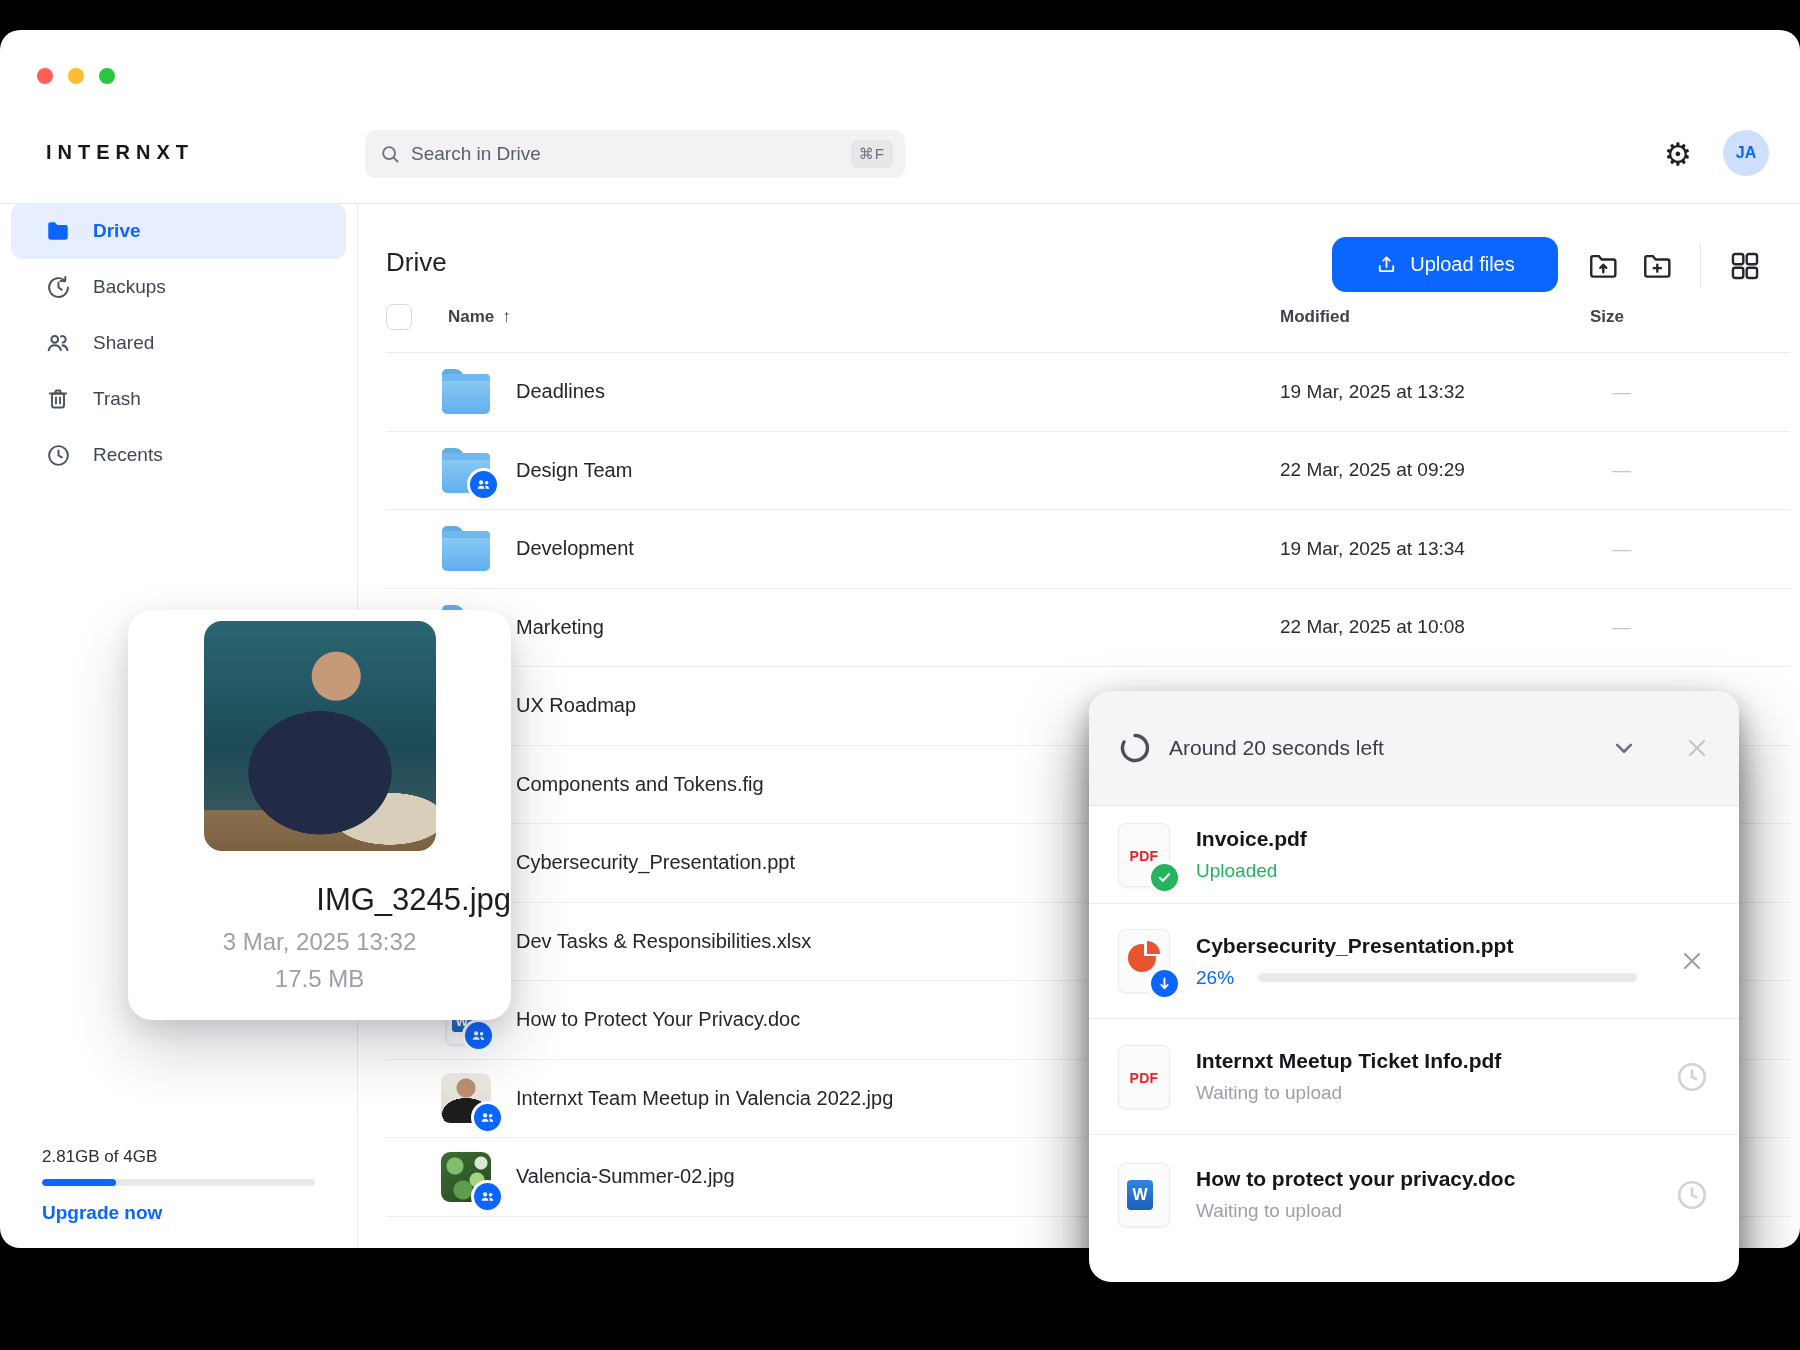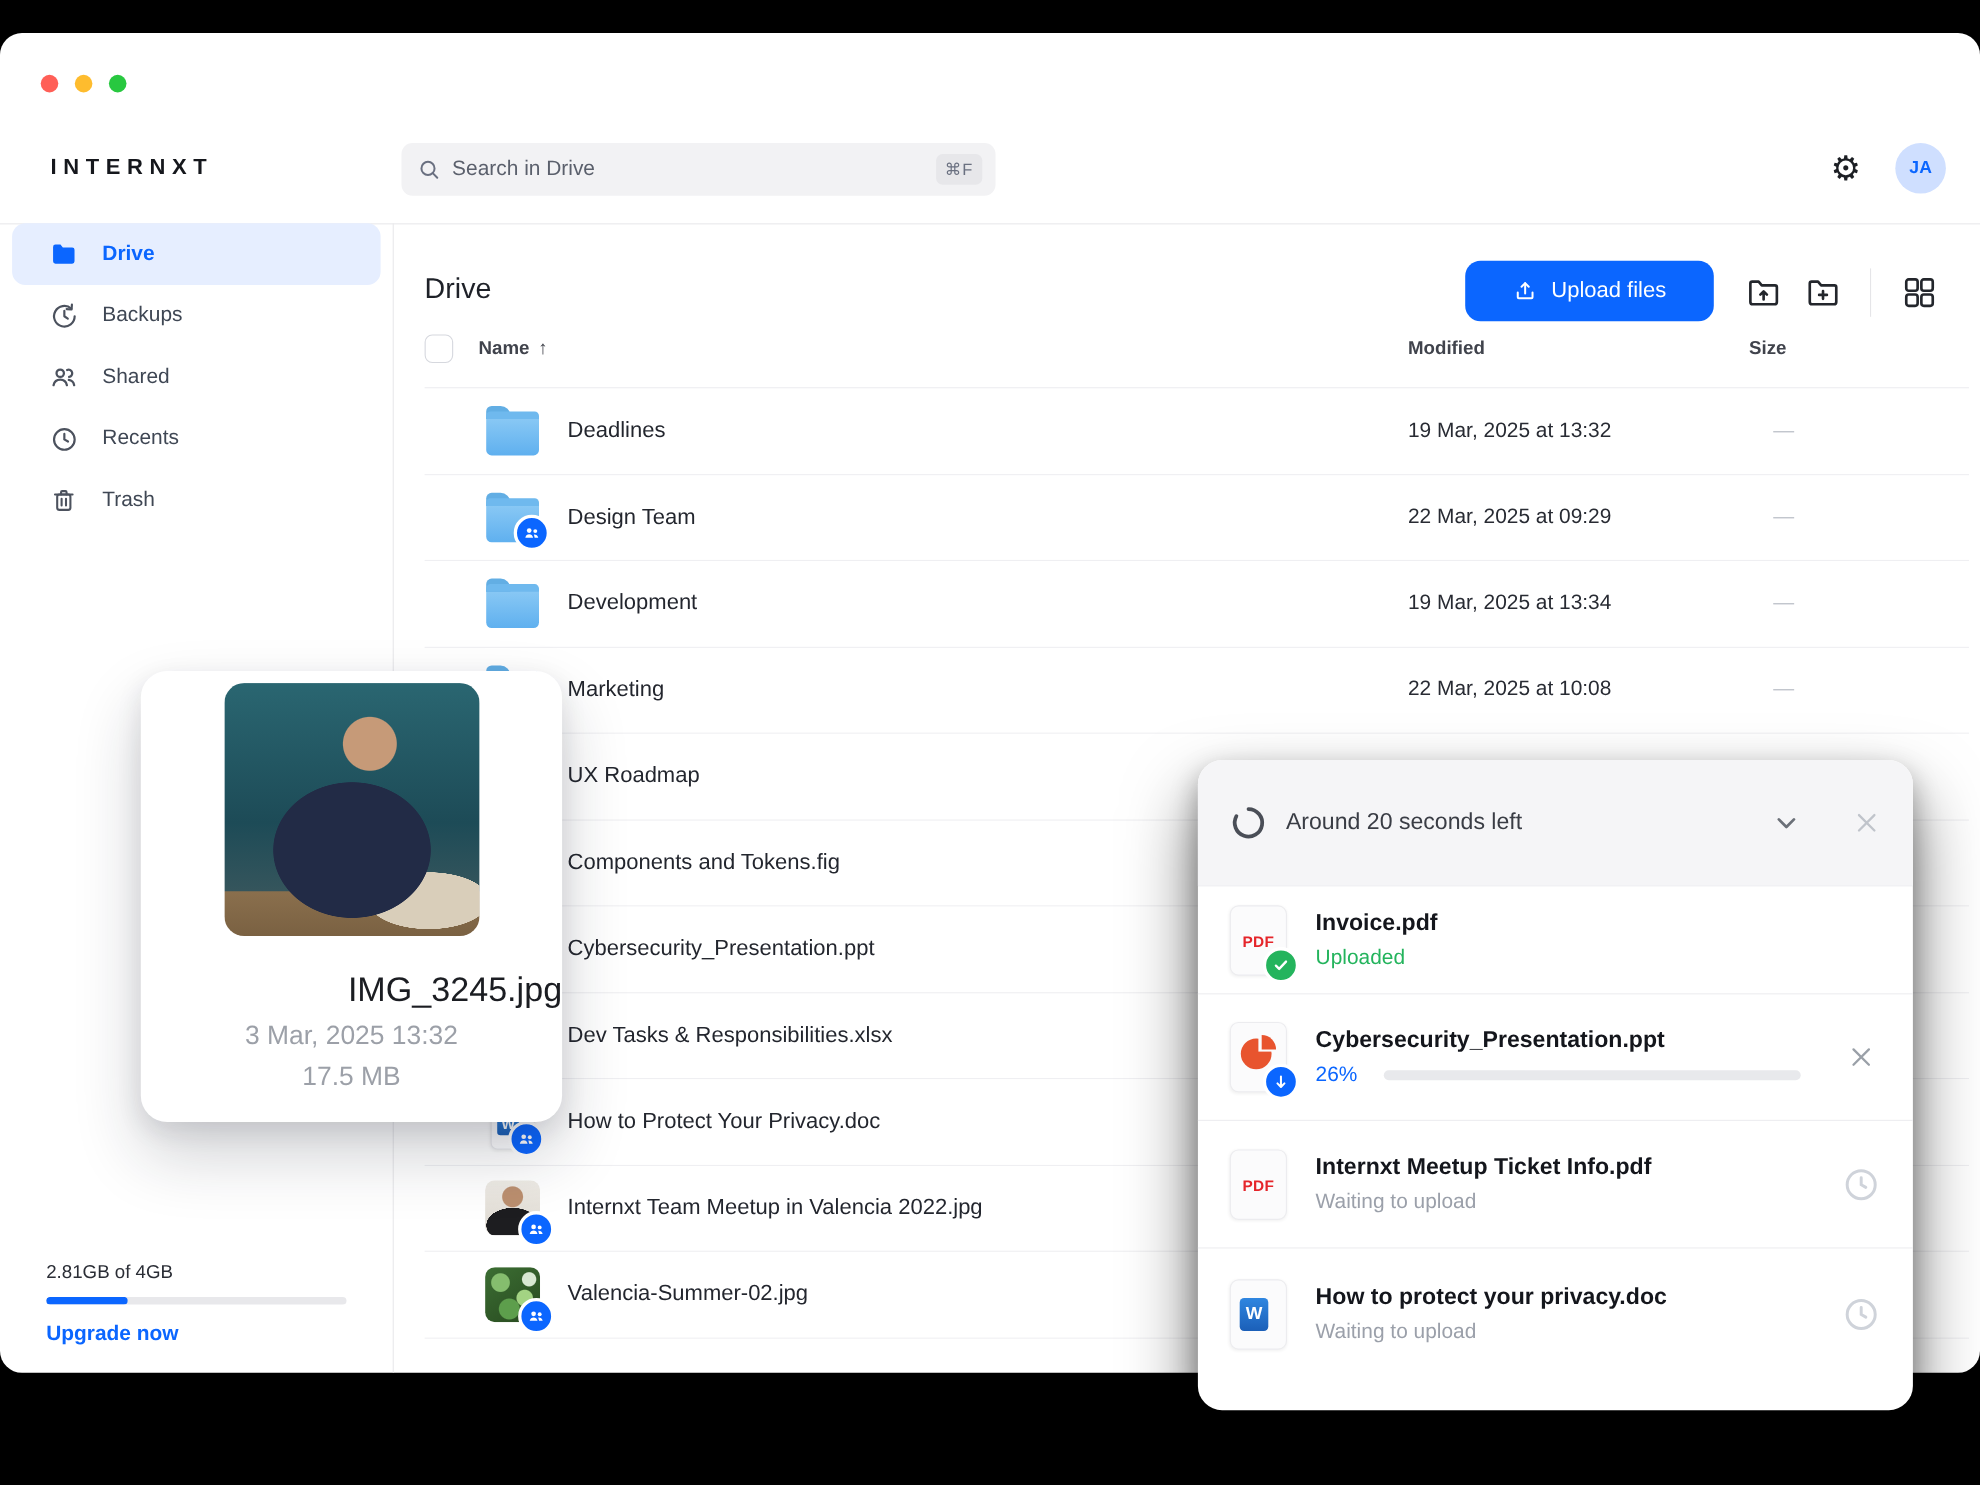--- a/index.html
+++ b/index.html
@@ -75,21 +75,21 @@
   .tool-btn { position:absolute; top:45px; width:36px; height:36px; display:flex; align-items:center; justify-content:center; }
   .tool-sep { position:absolute; left:1341px; top:41px; width:1px; height:44px; background:#e5e5e8; }
   .grid-btn { left:1368px; }
 
   .thead {
     position:absolute; left:27px; right:10px; top:78px; height:72px;
     display:flex; align-items:center; border-bottom:1.5px solid #ededf0;
     font-size:17px; font-weight:600; color:#40434c;
   }
   .thead .cb { width:26px; height:26px; border:1.5px solid #d6d8de; border-radius:7px; background:#fff; }
-  .thead .h-name { margin-left:23px; display:flex; align-items:center; gap:8px; }
+  .thead .h-name { margin-left:36px; display:flex; align-items:center; gap:8px; }
   .thead .h-mod { position:absolute; left:894px; }
   .thead .h-size { position:absolute; left:1204px; }
   .rows { position:absolute; left:27px; right:10px; top:150px; }
   .row { position:relative; height:78.5px; display:flex; align-items:center; border-bottom:1.5px solid #efeff2; }
   .row .iconwrap { position:absolute; left:52px; width:56px; height:56px; display:flex; align-items:center; justify-content:center; }
   .row .r-name { position:absolute; left:130px; font-size:20px; color:#23262e; }
   .row .r-mod  { position:absolute; left:894px; font-size:19px; color:#282b33; }
   .row .r-size { position:absolute; left:1226px; font-size:19px; color:#c2c6cd; }
 
   
@@ -240,37 +240,37 @@
           <circle cx="9" cy="8.6" r="3.1"></circle>
             <path d="M3.4 18.6c.7-3 2.9-4.6 5.6-4.6s4.9 1.6 5.6 4.6"></path>
           <path d="M14.8 5.9a3 3 0 1 1 1.6 5.7"></path>
             <path d="M16.2 14.2c2.3.3 4 1.8 4.5 4.4"></path>
         </svg>
       </span>
       <span>Shared</span>
     </div>
     <div class="side-item">
       <span class="s-icon">
-        <svg width="25" height="25" viewBox="0 0 24 24" fill="none" stroke="#4c525e" stroke-width="1.9" stroke-linecap="round">
-          <circle cx="12" cy="12" r="9"></circle>
-            <polyline points="12 7.2 12 12 15.2 13.8"></polyline>
-        </svg>
-      </span>
-      <span>Recents</span>
-    </div>
-    <div class="side-item">
-      <span class="s-icon">
         <svg width="24" height="24" viewBox="0 0 24 24" fill="none" stroke="#4c525e" stroke-width="1.9" stroke-linecap="round" stroke-linejoin="round">
           <path d="M4 6.5h16"></path>
             <path d="M9.5 6.5v-2a1 1 0 0 1 1-1h3a1 1 0 0 1 1 1v2"></path>
           <rect x="6" y="6.5" width="12" height="14" rx="2"></rect>
             <path d="M10 10.5v6M14 10.5v6"></path>
         </svg>
       </span>
       <span>Trash</span>
+    </div>
+    <div class="side-item">
+      <span class="s-icon">
+        <svg width="25" height="25" viewBox="0 0 24 24" fill="none" stroke="#4c525e" stroke-width="1.9" stroke-linecap="round">
+          <circle cx="12" cy="12" r="9"></circle>
+            <polyline points="12 7.2 12 12 15.2 13.8"></polyline>
+        </svg>
+      </span>
+      <span>Recents</span>
     </div>
 
     <div class="storage">
       <div class="usage">2.81GB of 4GB</div>
       <div class="track">
           <div class="fill" id="storage-fill" style="width: 27%;"></div>
         </div>
       <div class="upgrade">Upgrade now</div>
     </div>
   </div>

